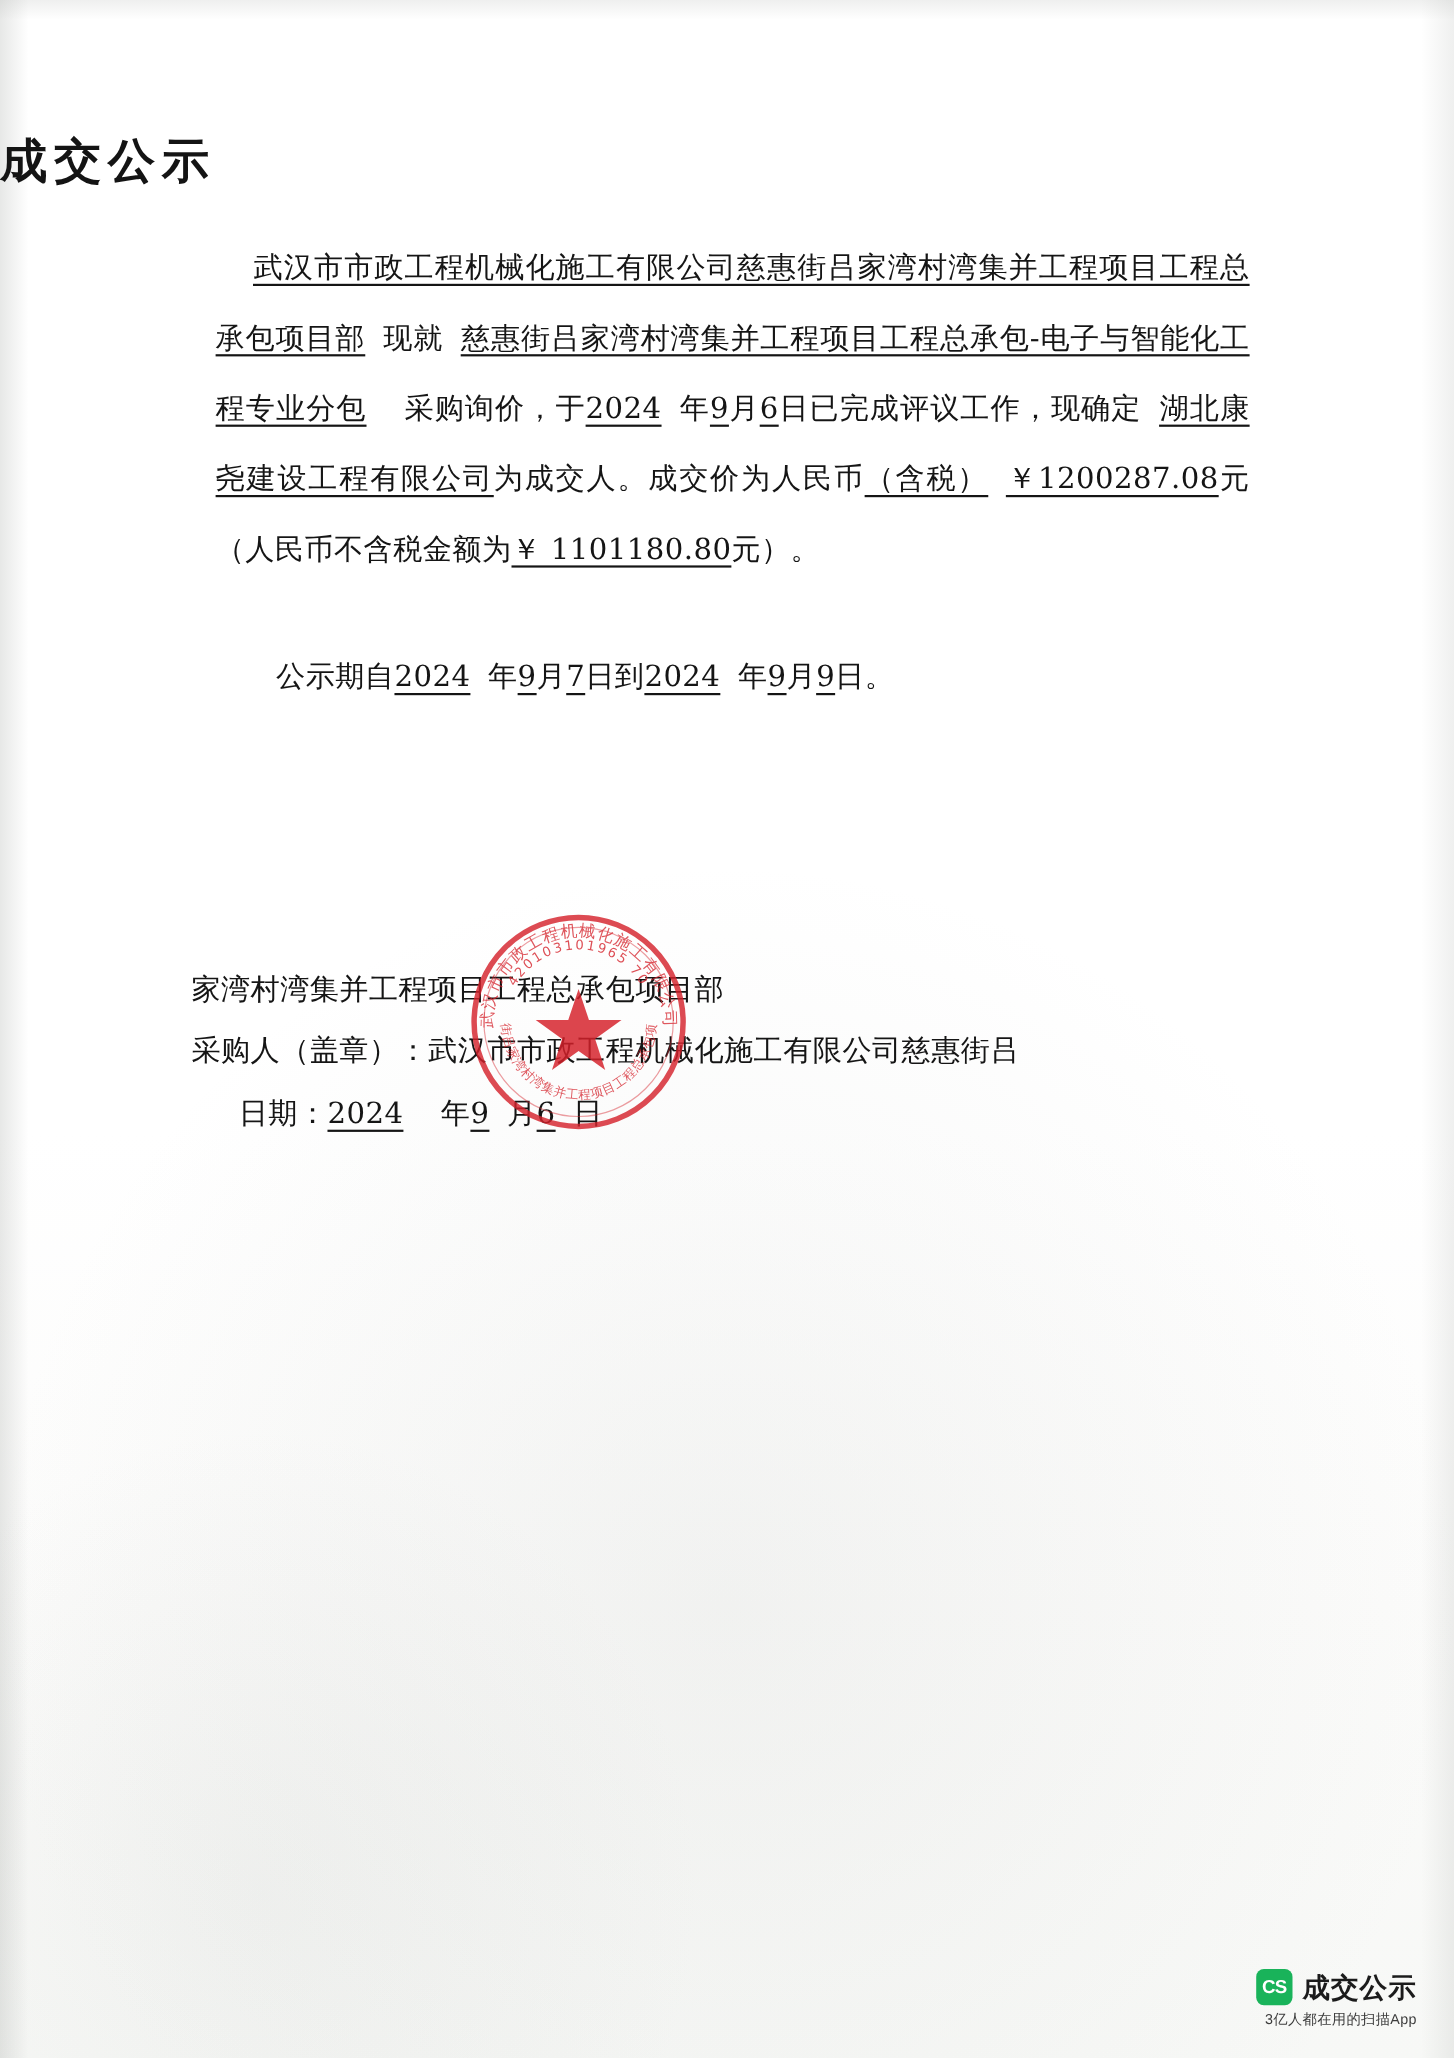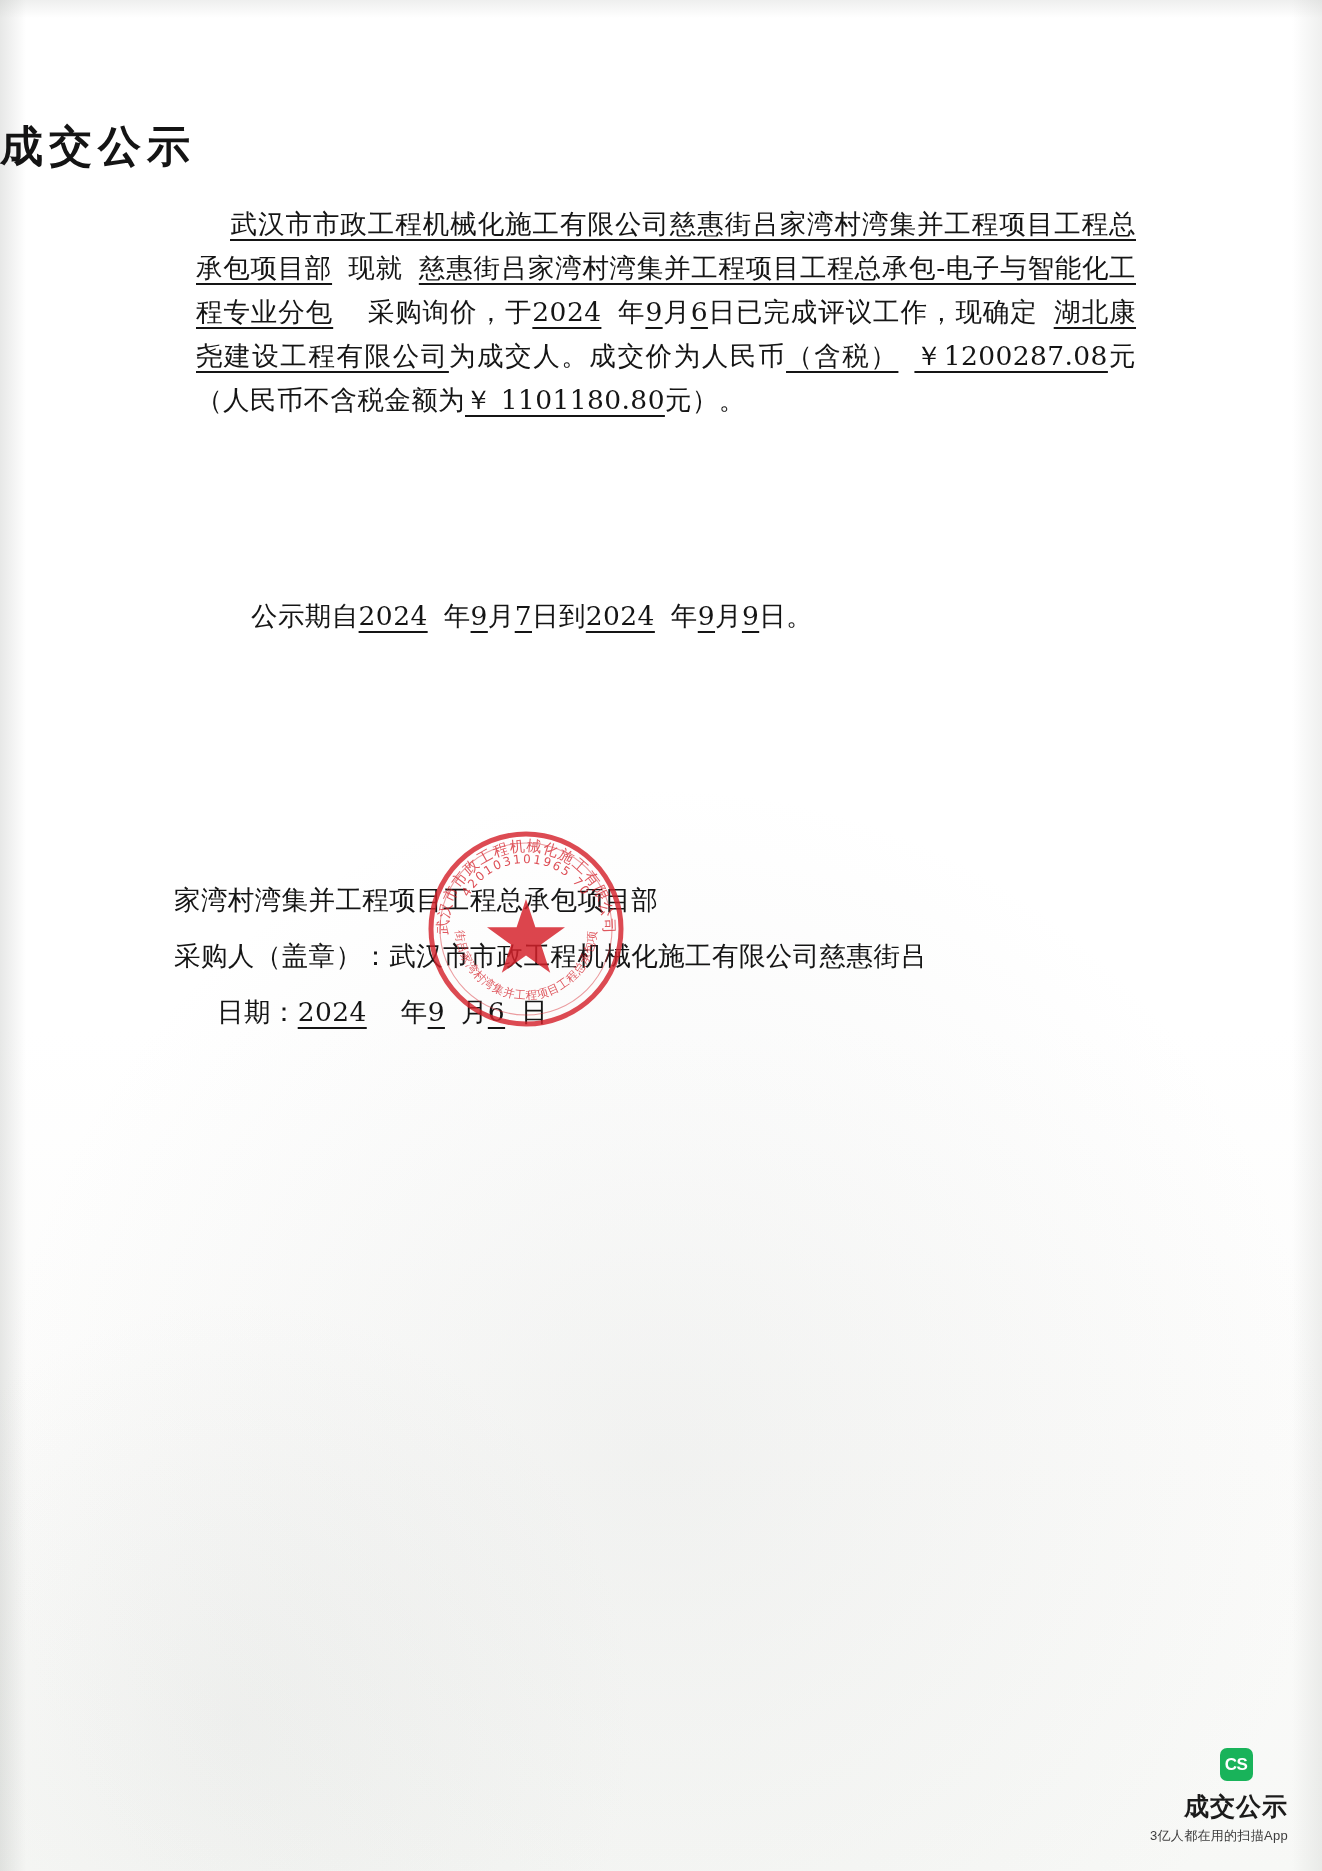--- a/index.html
+++ b/index.html
@@ -49,24 +49,24 @@
     font-size: 43px;
     letter-spacing: 6px;
     color: #141414;
     font-weight: 700;
     font-family: "DejaVu Serif", "Liberation Serif", serif;
   }
 
   .body-block {
     position: absolute;
     left: 196px;
-    top: 202px;
+    top: 212px;
     width: 940px;
     font-size: 26.5px;
-    line-height: 44px;
+    line-height: 64px;
     color: #151515;
     text-align: justify;
     letter-spacing: 0.4px;
   }
   .body-block p {
     margin: 0;
     text-indent: 0;
   }
   .u {
     text-decoration: underline;
@@ -128,21 +128,20 @@
     right: 34px;
     bottom: 26px;
     display: flex;
     flex-direction: column;
     align-items: flex-end;
   }
   .cam-row {
     display: flex;
     align-items: center;
     gap: 9px;
-    flex-direction: column;
   }
   .cam-logo {
     width: 33px;
     height: 33px;
     border-radius: 7px;
     background: #19b35a;
     color: #ffffff;
     font-family: "Liberation Sans", sans-serif;
     font-size: 17px;
     font-weight: 700;

